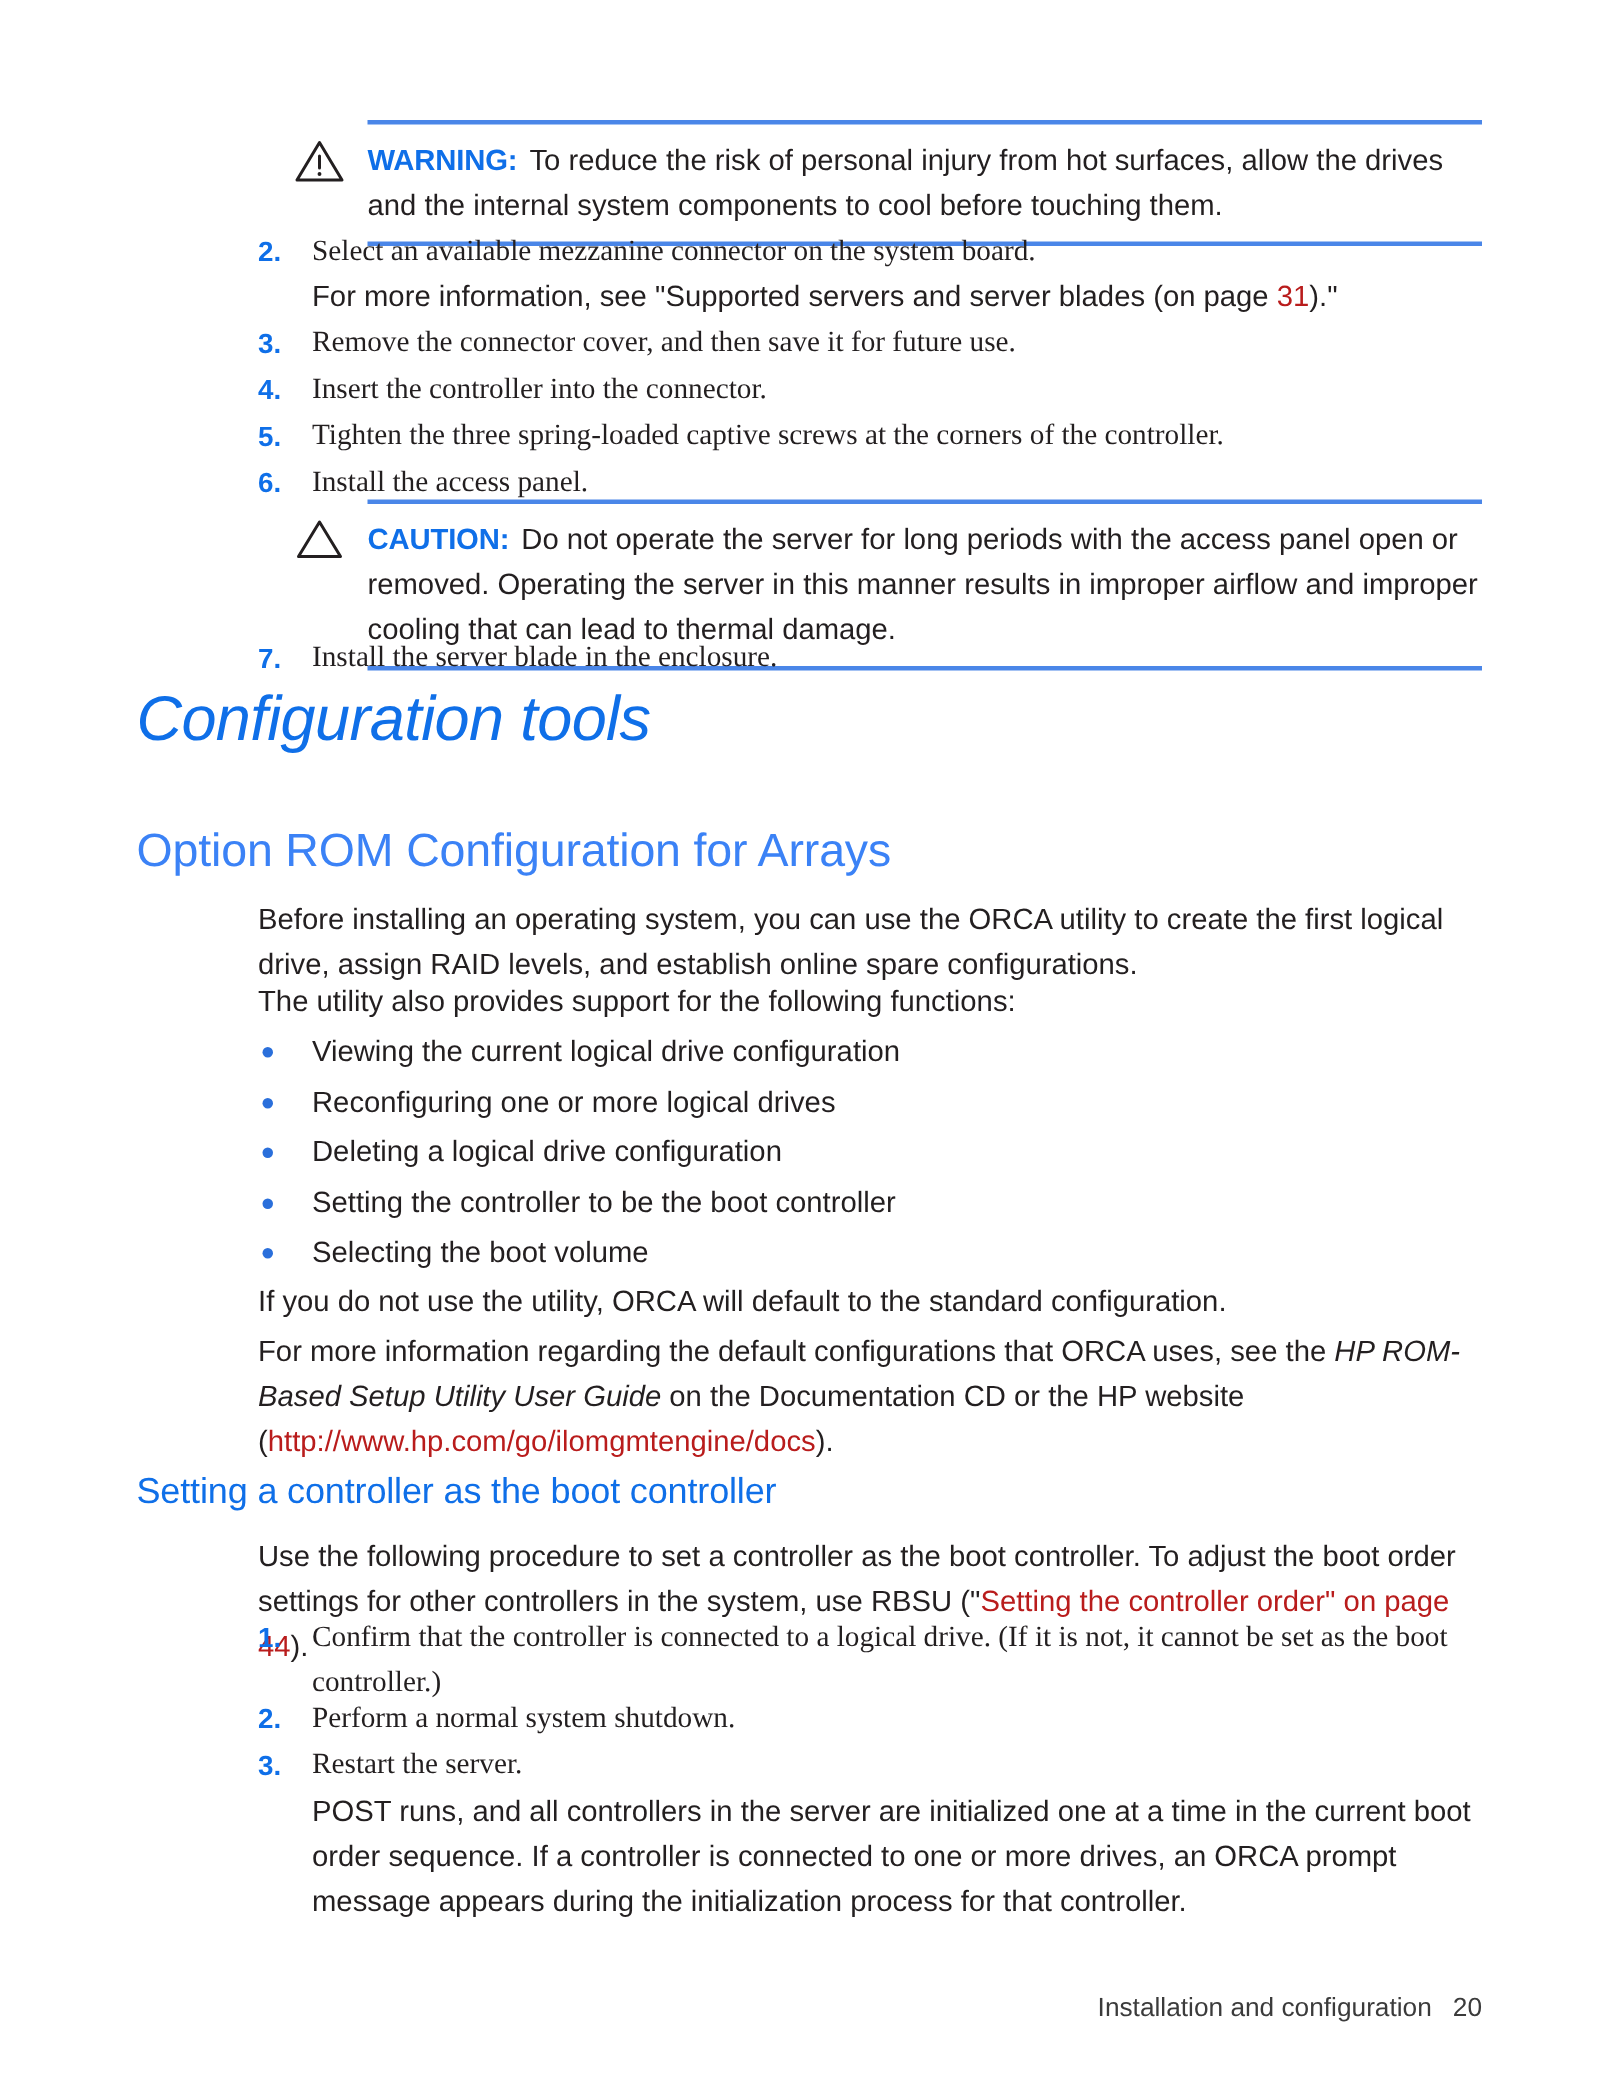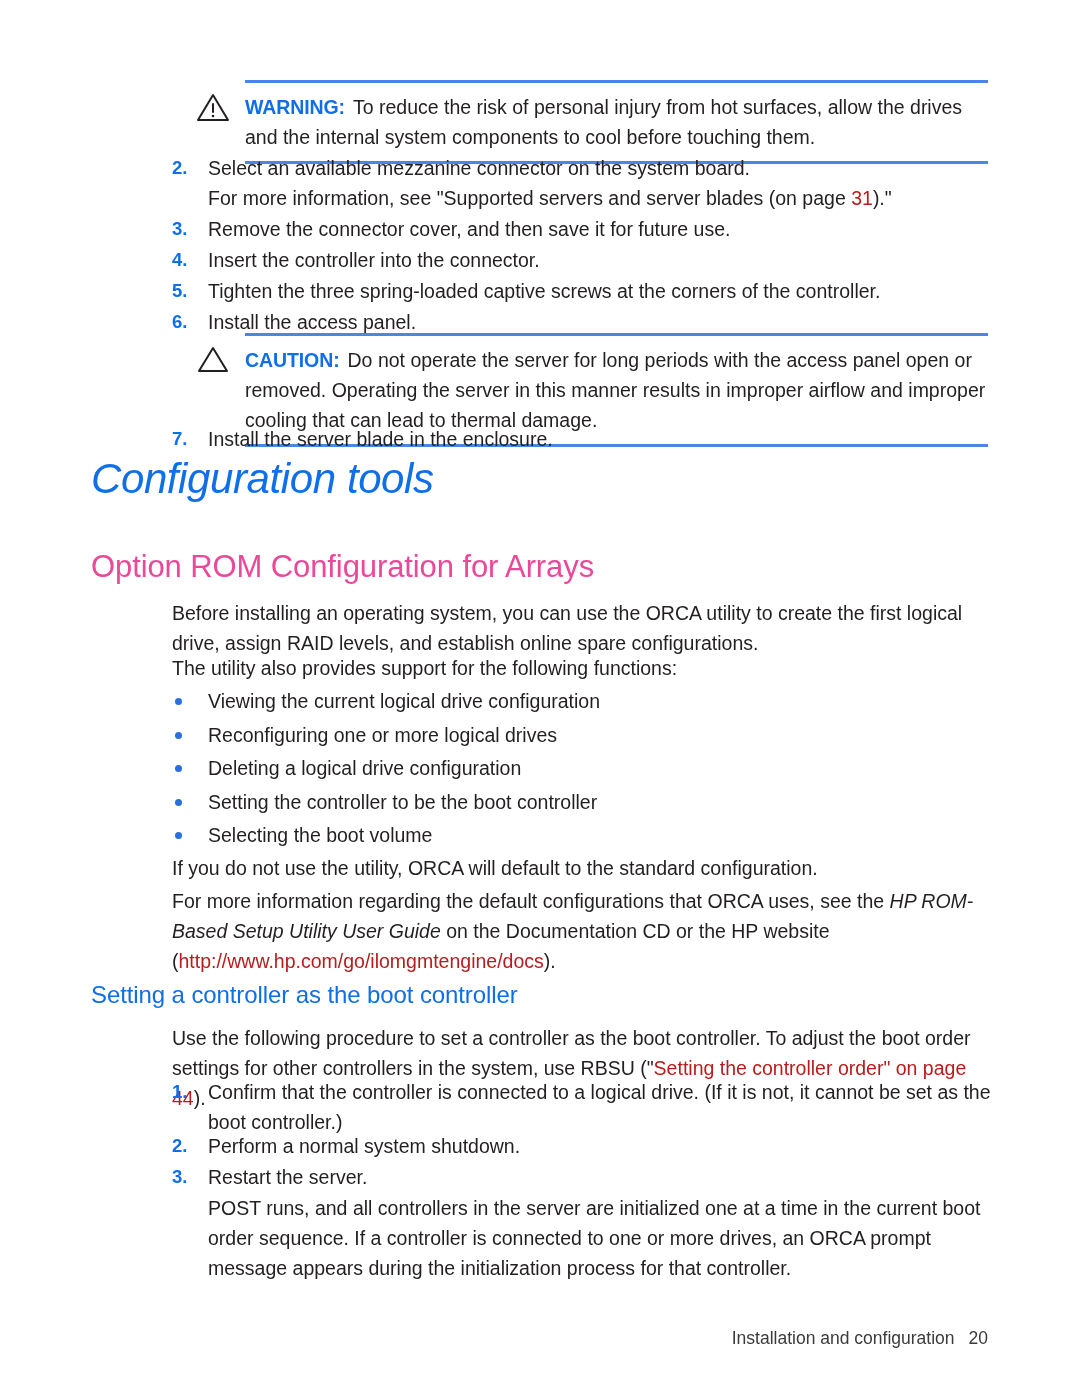--- a/index.html
+++ b/index.html
@@ -64,21 +64,21 @@
     box-sizing: border-box;
   }
   .numitem .num {
     position: absolute;
     left: 172px;
     top: 0;
     color: #0f6fe8;
     font-weight: bold;
     font-size: 18.5px;
   }
-  .numitem .txt { display: block; max-width: 790px; }
+  .numitem .txt { display: block; max-width: 790px; font-family: Liberation Serif, serif; }
 
   
   .cont {
     padding-left: 208px;
     font-size: 19.5px;
     line-height: 30px;
     max-width: 1000px;
     box-sizing: border-box;
   }
   .cont .txt { display: block; max-width: 790px; }
@@ -90,21 +90,21 @@
     color: #0f6fe8;
     font-size: 42px;
     font-weight: normal;
     letter-spacing: -0.4px;
     margin: 0;
     line-height: 1;
   }
   .h2 {
     position: absolute;
     left: 91px;
-    color: #ec4899;
+    color: #3b82f6;
     font-size: 31px;
     font-weight: normal;
     letter-spacing: -0.1px;
     margin: 0;
     line-height: 1;
   }
   .h3 {
     position: absolute;
     left: 91px;
     color: #0f6fe8;

